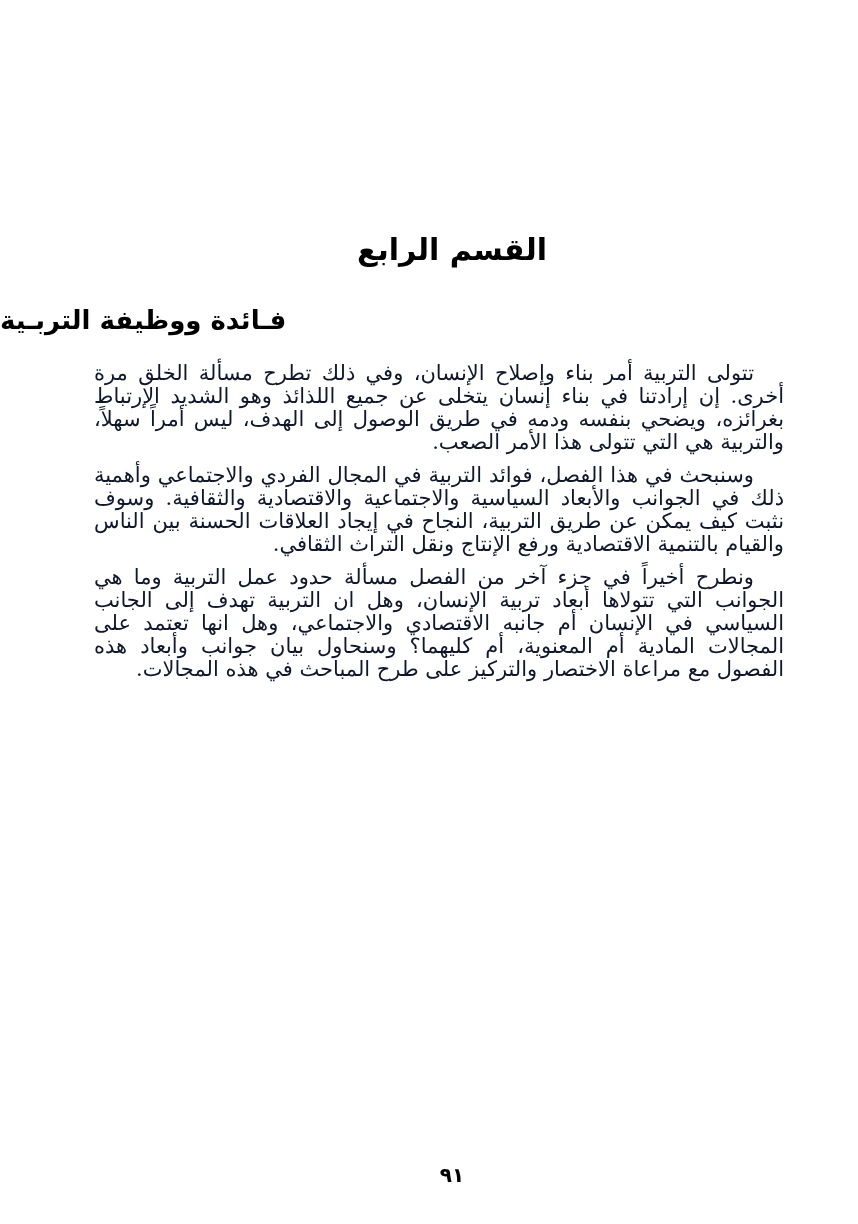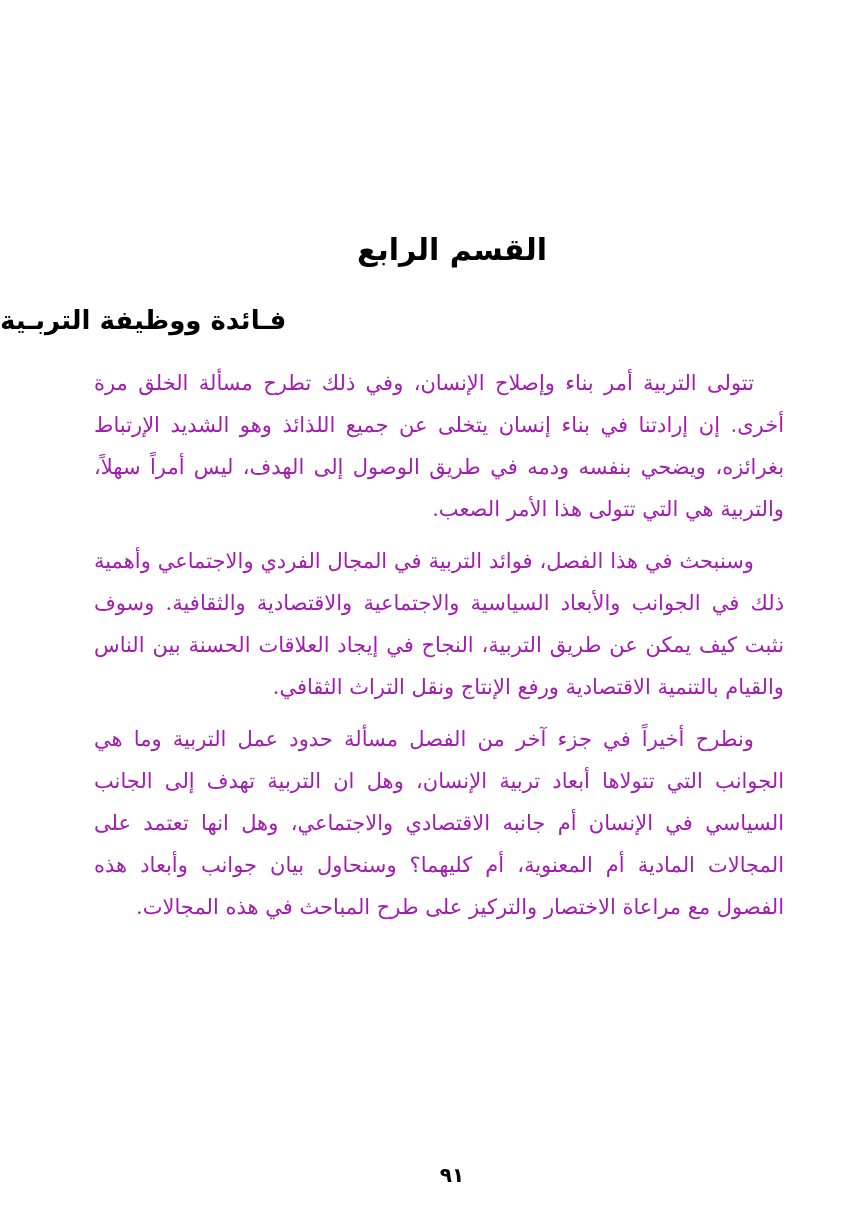--- a/index.html
+++ b/index.html
@@ -46,24 +46,24 @@
       color: #000;
     }
     .body {
       position: absolute;
       top: 362px;
       left: 94px;
       width: 690px;
       direction: rtl;
       font-family: "DejaVu Serif", serif;
       font-size: 21px;
-      line-height: 42px;
+      line-height: 23px;
       text-align: justify;
       text-align-last: right;
-      color: #a21caf;
+      color: #0f172a;
     }
     .para {
       margin: 0 0 10px 0;
       text-indent: 30px;
     }
     .page-number {
       position: absolute;
       top: 1163px;
       left: 0; right: 0;
       text-align: center;

